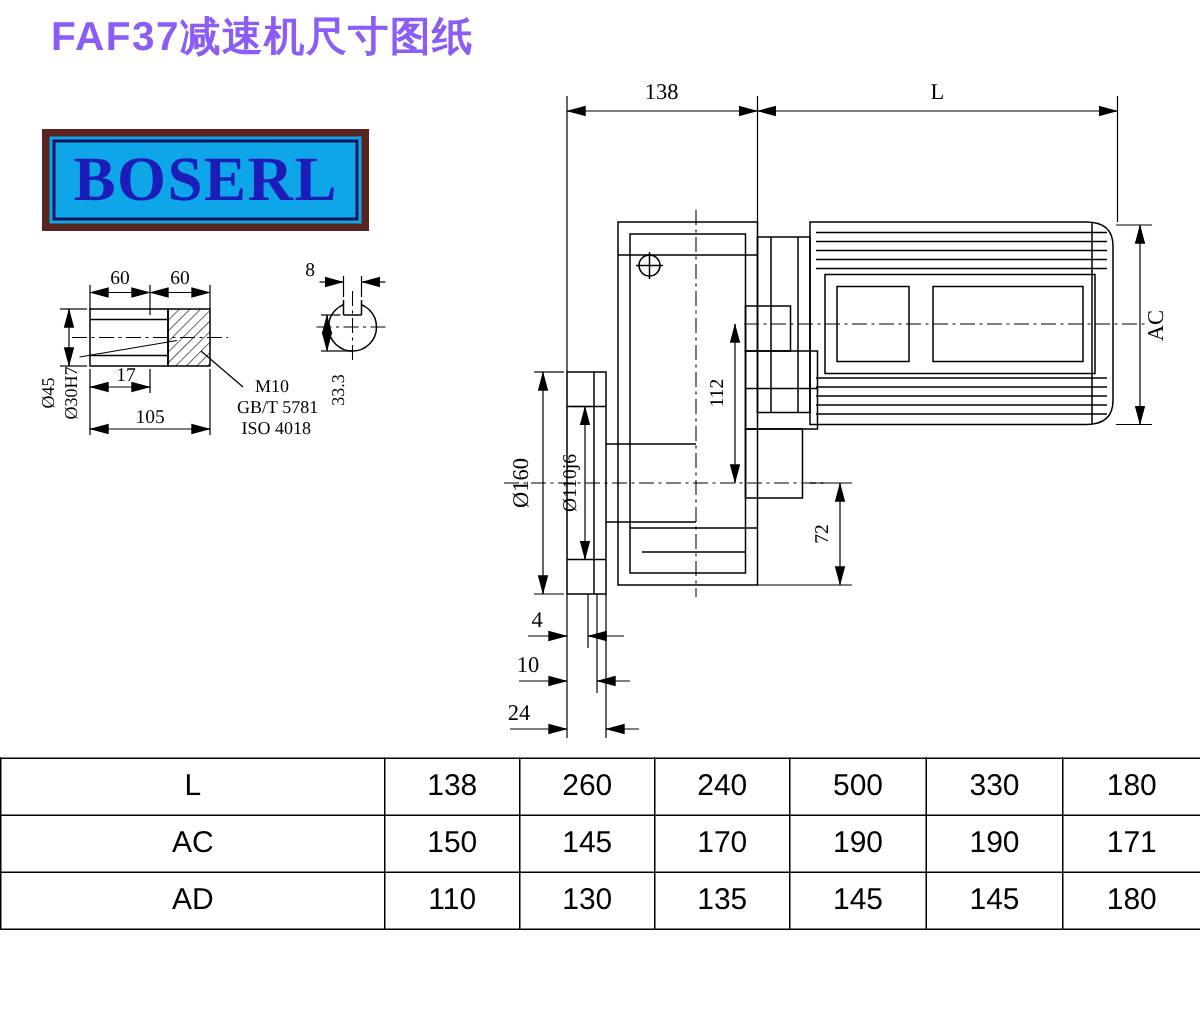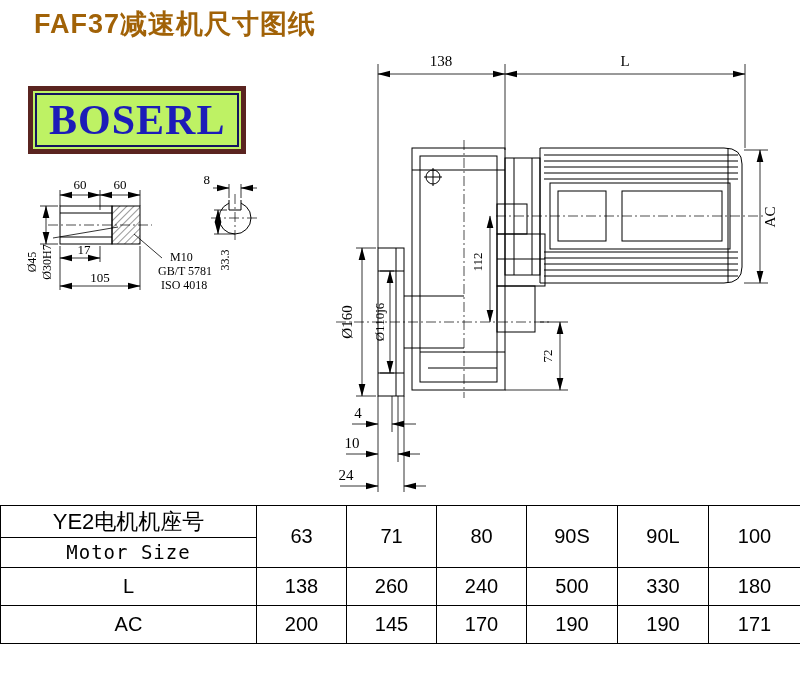--- a/index.html
+++ b/index.html
@@ -1,20 +1,20 @@
 <!DOCTYPE html>
 <html><head>
 <meta charset="utf-8">
 <style>
   html,body{margin:0;padding:0;}
   body{width:800px;height:682px;position:relative;background:#fff;overflow:hidden;
        font-family:"Liberation Sans",sans-serif;}
   .title{position:absolute;left:34px;top:6px;font-size:27px;font-weight:bold;
-         color:#a16207;letter-spacing:1px;}
-  .logo{position:absolute;left:28px;top:86px;border:5px solid #5a2420;background:#bef264;padding:2px;}
+         color:#8b5cf6;letter-spacing:1px;}
+  .logo{position:absolute;left:28px;top:86px;border:5px solid #5a2420;background:#0ea5e9;padding:2px;}
   .logo-inner{border:2px solid #14145e;padding:0 12px;font-family:"Liberation Serif",serif;
               font-weight:bold;font-size:42px;line-height:50px;color:#1c1cb8;letter-spacing:1px;}
   svg{position:absolute;left:0;top:0;}
   svg line,svg path,svg rect,svg circle{stroke:#000;fill:none;stroke-width:1;}
   svg .dim{stroke-width:0.8;}
   svg .cl{stroke-width:0.7;stroke-dasharray:10 3 2 3;}
   svg text{fill:#000;stroke:none;font-family:"Liberation Serif",serif;}
   .t15{font-size:15px;} .t13{font-size:13px;} .t12{font-size:12px;}
   table.spec{position:absolute;left:0;top:505px;width:800px;border-collapse:collapse;
              table-layout:fixed;font-size:20px;color:#000;}
@@ -203,44 +203,41 @@
   <colgroup>
     <col style="width:256px">
     <col style="width:90px">
       <col style="width:90px">
       <col style="width:90px">
     <col style="width:91px">
       <col style="width:91px">
       <col style="width:92px">
   </colgroup>
   <tbody>
-      <tr class="hdr">
-    <th>
-      <div class="cn">YE2电机机座号</div>
-      <div class="mono">Motor Size</div>
-    </th>
-    <th>63</th>
-    <th>71</th>
-    <th>80</th>
-    <th>90S</th>
-    <th>90L</th>
-    <th>100</th>
-  </tr>
   <tr class="row">
     <td>L</td>
     <td>138</td>
     <td>260</td>
     <td>240</td>
     <td>500</td>
     <td>330</td>
     <td>180</td>
   </tr>
   <tr class="row">
     <td>AC</td>
-    <td>200</td>
+    <td>150</td>
     <td>145</td>
     <td>170</td>
     <td>190</td>
     <td>190</td>
     <td>171</td>
   </tr>
+  <tr class="row">
+    <td>AD</td>
+    <td>110</td>
+    <td>130</td>
+    <td>135</td>
+    <td>145</td>
+    <td>145</td>
+    <td>180</td>
+  </tr>
 </tbody>
   </table>
 
 </body></html>

